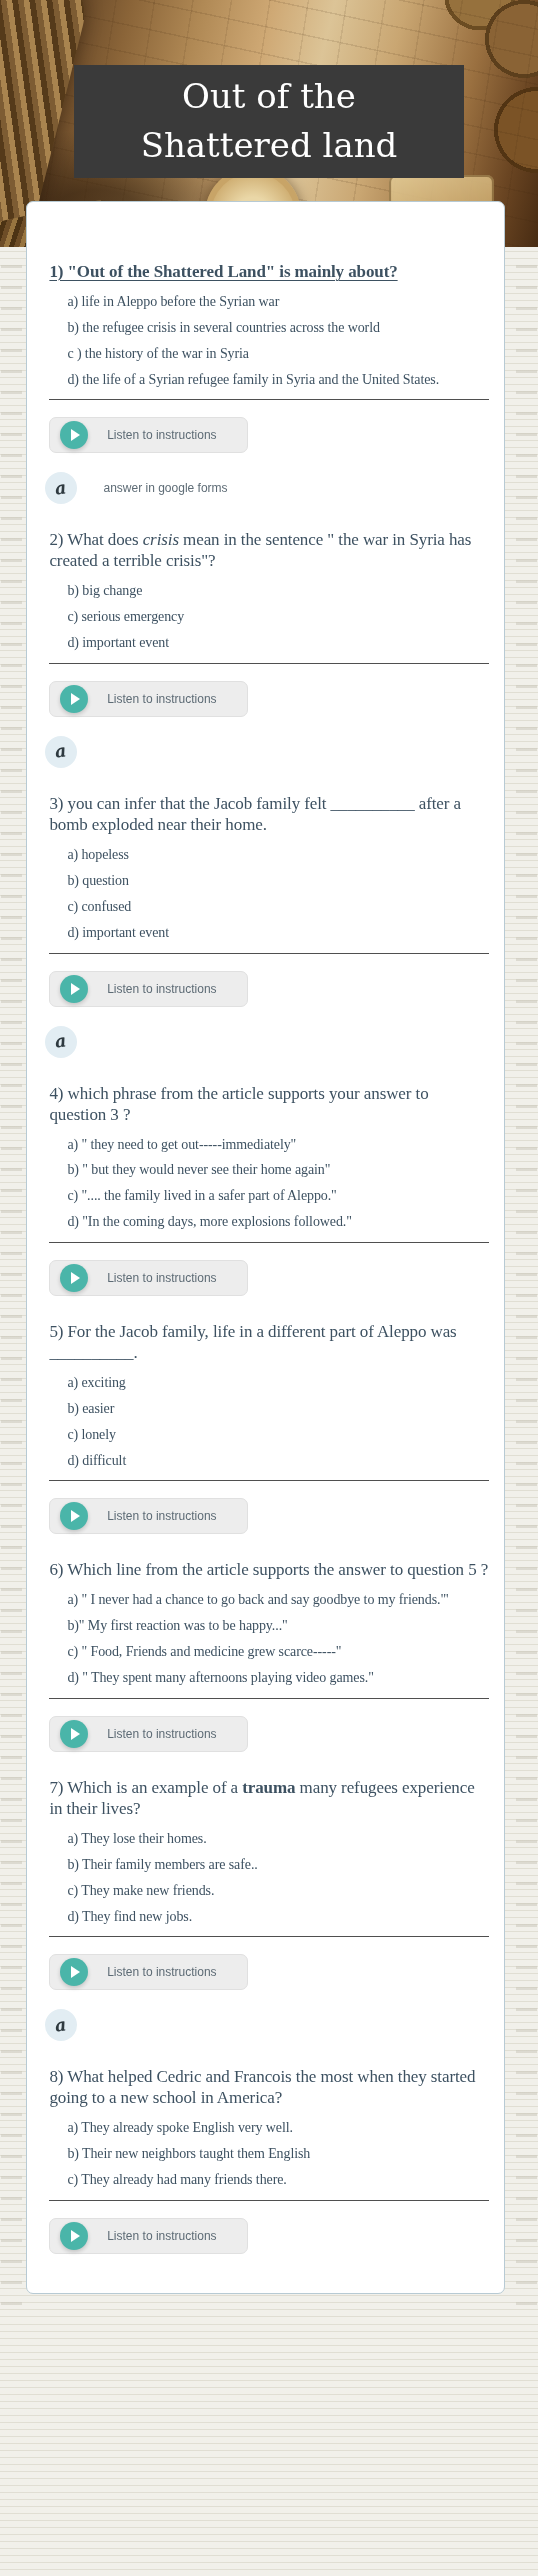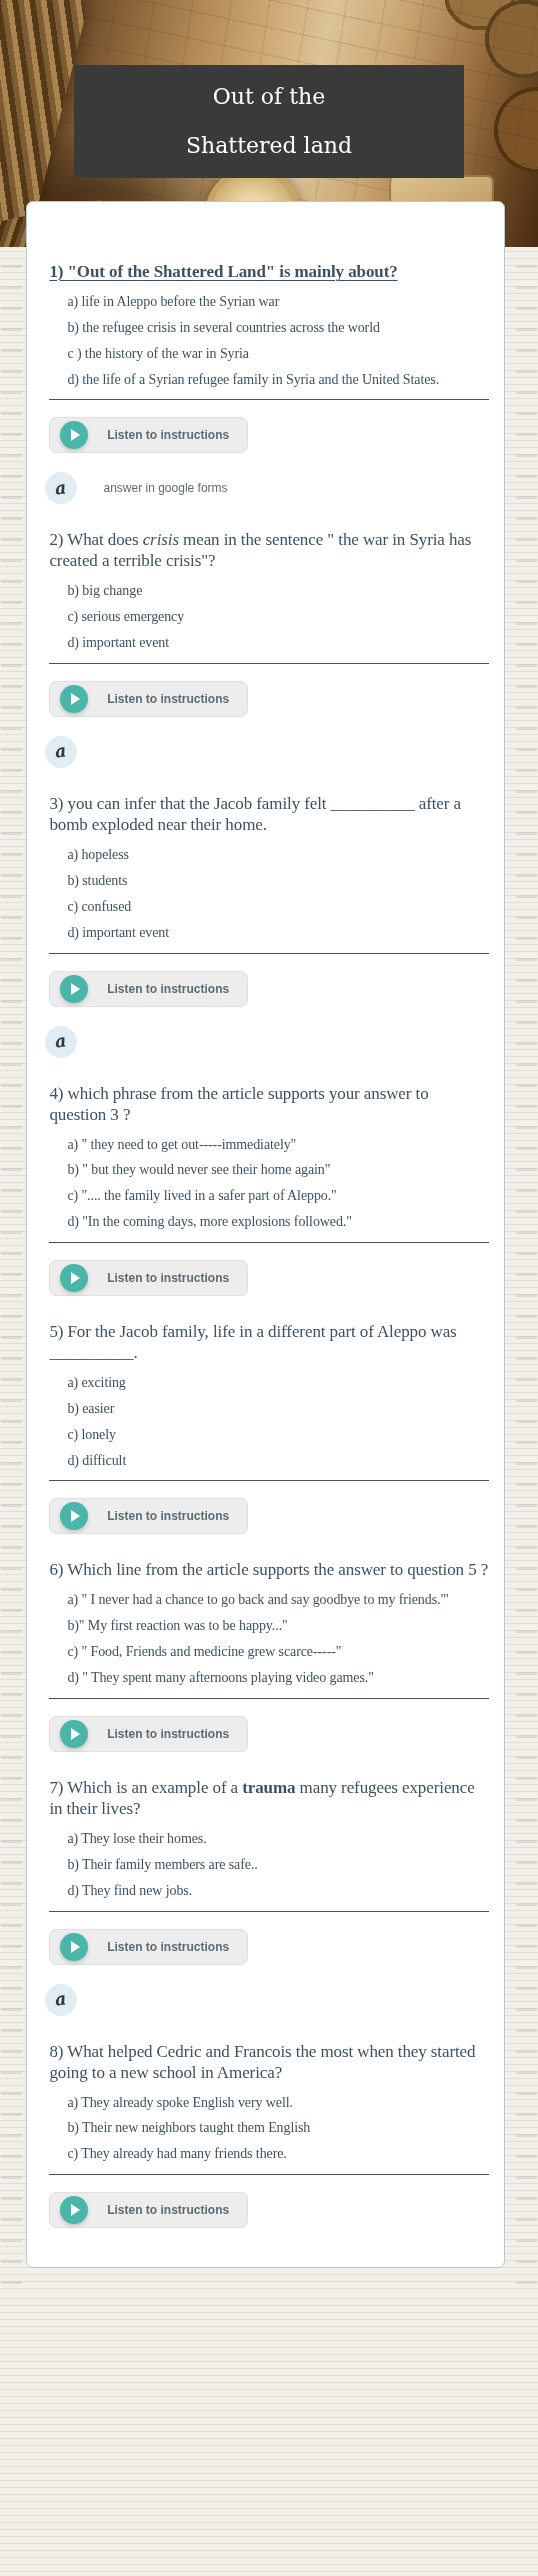--- a/index.html
+++ b/index.html
@@ -41,21 +41,21 @@
     border:6.3px solid #c8a467;background:radial-gradient(circle,#ead7a7 0 30%,#bd934f 100%);
     box-shadow:0 0 12.6px rgba(50,25,0,.5);}
   .instrument{position:absolute;left:389px;top:175px;width:105px;height:77px;border-radius:7px;
     background:linear-gradient(160deg,#e3cb96,#b98f4f);opacity:.9;
     box-shadow:inset 0 0 0 2.1px rgba(90,60,20,.5);}
   .title-box{
     position:absolute;left:50%;top:65px;transform:translateX(-50%);
     width:390px;padding:7px 0 8.4px;background:#3a3a3a;
     color:#ffffff;text-align:center;
     font-family:"DejaVu Serif","Liberation Serif",serif;
-    font-size:22px;line-height:49px;font-weight:500;
+    font-size:34px;line-height:49px;font-weight:500;
   }
 
   
   .card{
     position:relative;z-index:2;
     width:479px;box-sizing:border-box;
     margin:-46px 33px 24px 26px;
     background:#ffffff;
     border:0.7px solid #b7cad4;border-radius:7px;
     padding:59px 15.4px 39px 22.4px;
@@ -74,21 +74,21 @@
   .option{
     margin:0 0 4.9px;font-size:14px;line-height:21px;color:#3d5161;
     letter-spacing:-0.1px;text-indent:18px;
   }
   .answer-line{border:0;border-top:0.7px solid #4f4f4f;margin:9.8px 0 0;height:0;}
 
   .listen-btn{
     display:flex;align-items:center;gap:19px;
     margin-top:17px;width:199px;height:36px;
     background:#ededed;border:0.7px solid #e0e0e0;border-radius:7px;
-    padding:0 0 0 9.8px;cursor:pointer;box-sizing:border-box;font-weight:bold;
+    padding:0 0 0 9.8px;cursor:pointer;box-sizing:border-box;
   }
   .play-circle{
     width:28px;height:28px;border-radius:50%;background:#4ab5a9;flex:0 0 auto;
     display:flex;align-items:center;justify-content:center;
     box-shadow:0 2.1px 4.2px rgba(0,0,0,.18);
   }
   .play-tri{
     width:0;height:0;margin-left:2.8px;
     border-top:6.3px solid rgba(0,0,0,0);
     border-bottom:6.3px solid rgba(0,0,0,0);
@@ -169,21 +169,21 @@
             <span class="a-glyph">a</span>
           </button>
 
     </div>
   </section>
 
   <section class="question-block">
     <h2 class="q-heading"><span class="part-normal">3) you can infer that the Jacob family felt __________ after a bomb exploded near their home.</span></h2>
     <div class="options">
           <p class="option">a) hopeless</p>
-          <p class="option">b) students</p>
+          <p class="option">b) question</p>
           <p class="option">c) confused</p>
           <p class="option">d) important event</p>
         </div>
     <div class="answer-line"></div>
     <button class="listen-btn">
       <span class="play-circle">
             <span class="play-tri"></span>
           </span>
       <span class="listen-label">Listen to instructions</span>
     </button>
@@ -247,20 +247,21 @@
       <span class="listen-label">Listen to instructions</span>
     </button>
 
   </section>
 
   <section class="question-block">
     <h2 class="q-heading"><span class="part-normal">7)  Which is an example of a </span><span class="part-bold">trauma</span><span class="part-normal"> many refugees experience in their lives?</span></h2>
     <div class="options">
           <p class="option">a) They lose their homes.</p>
           <p class="option">b) Their family members are safe..</p>
+          <p class="option">c) They make new friends.</p>
           <p class="option">d) They find new jobs.</p>
         </div>
     <div class="answer-line"></div>
     <button class="listen-btn">
       <span class="play-circle">
             <span class="play-tri"></span>
           </span>
       <span class="listen-label">Listen to instructions</span>
     </button>
     <div class="gforms-row">

